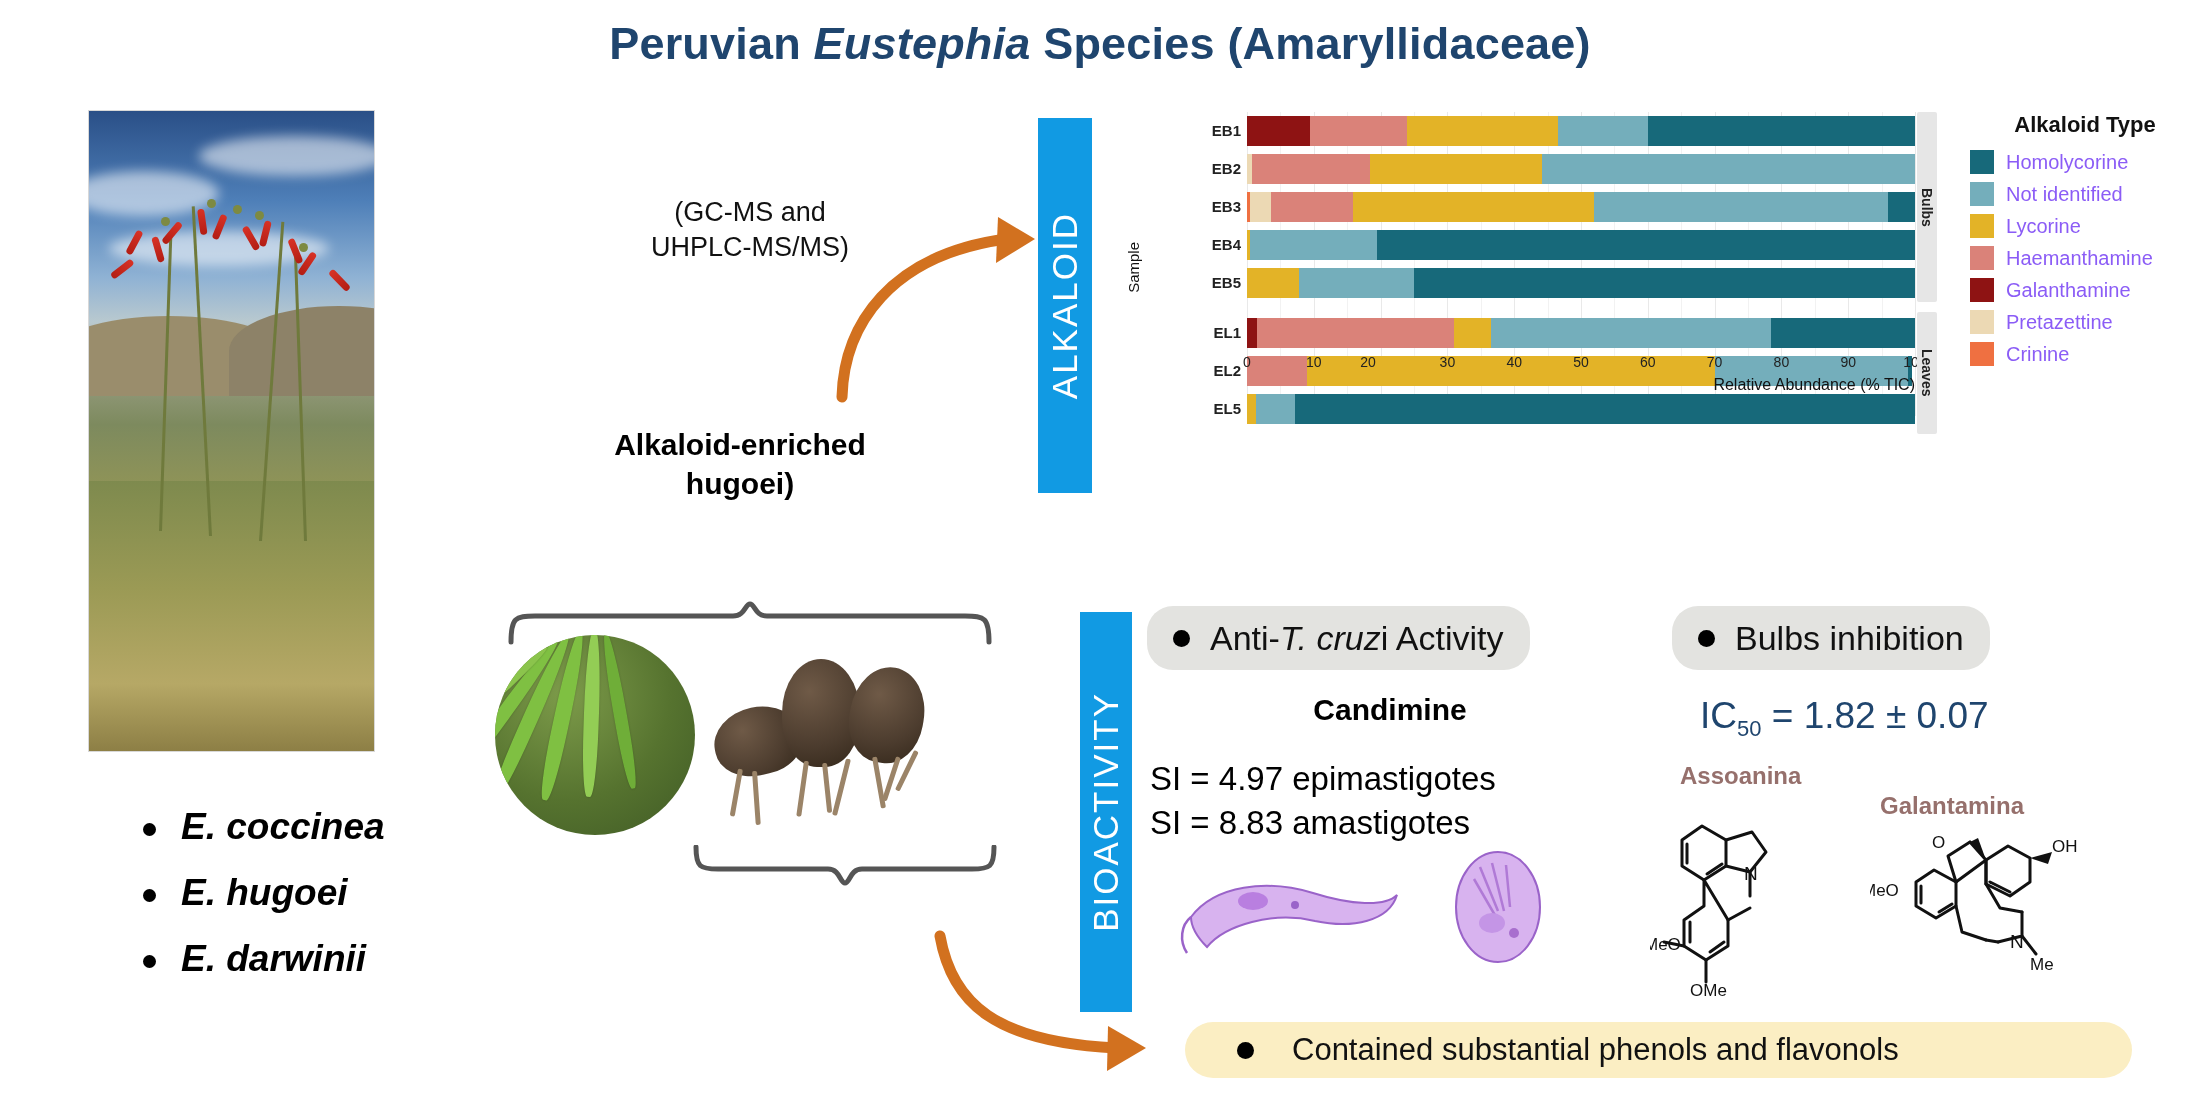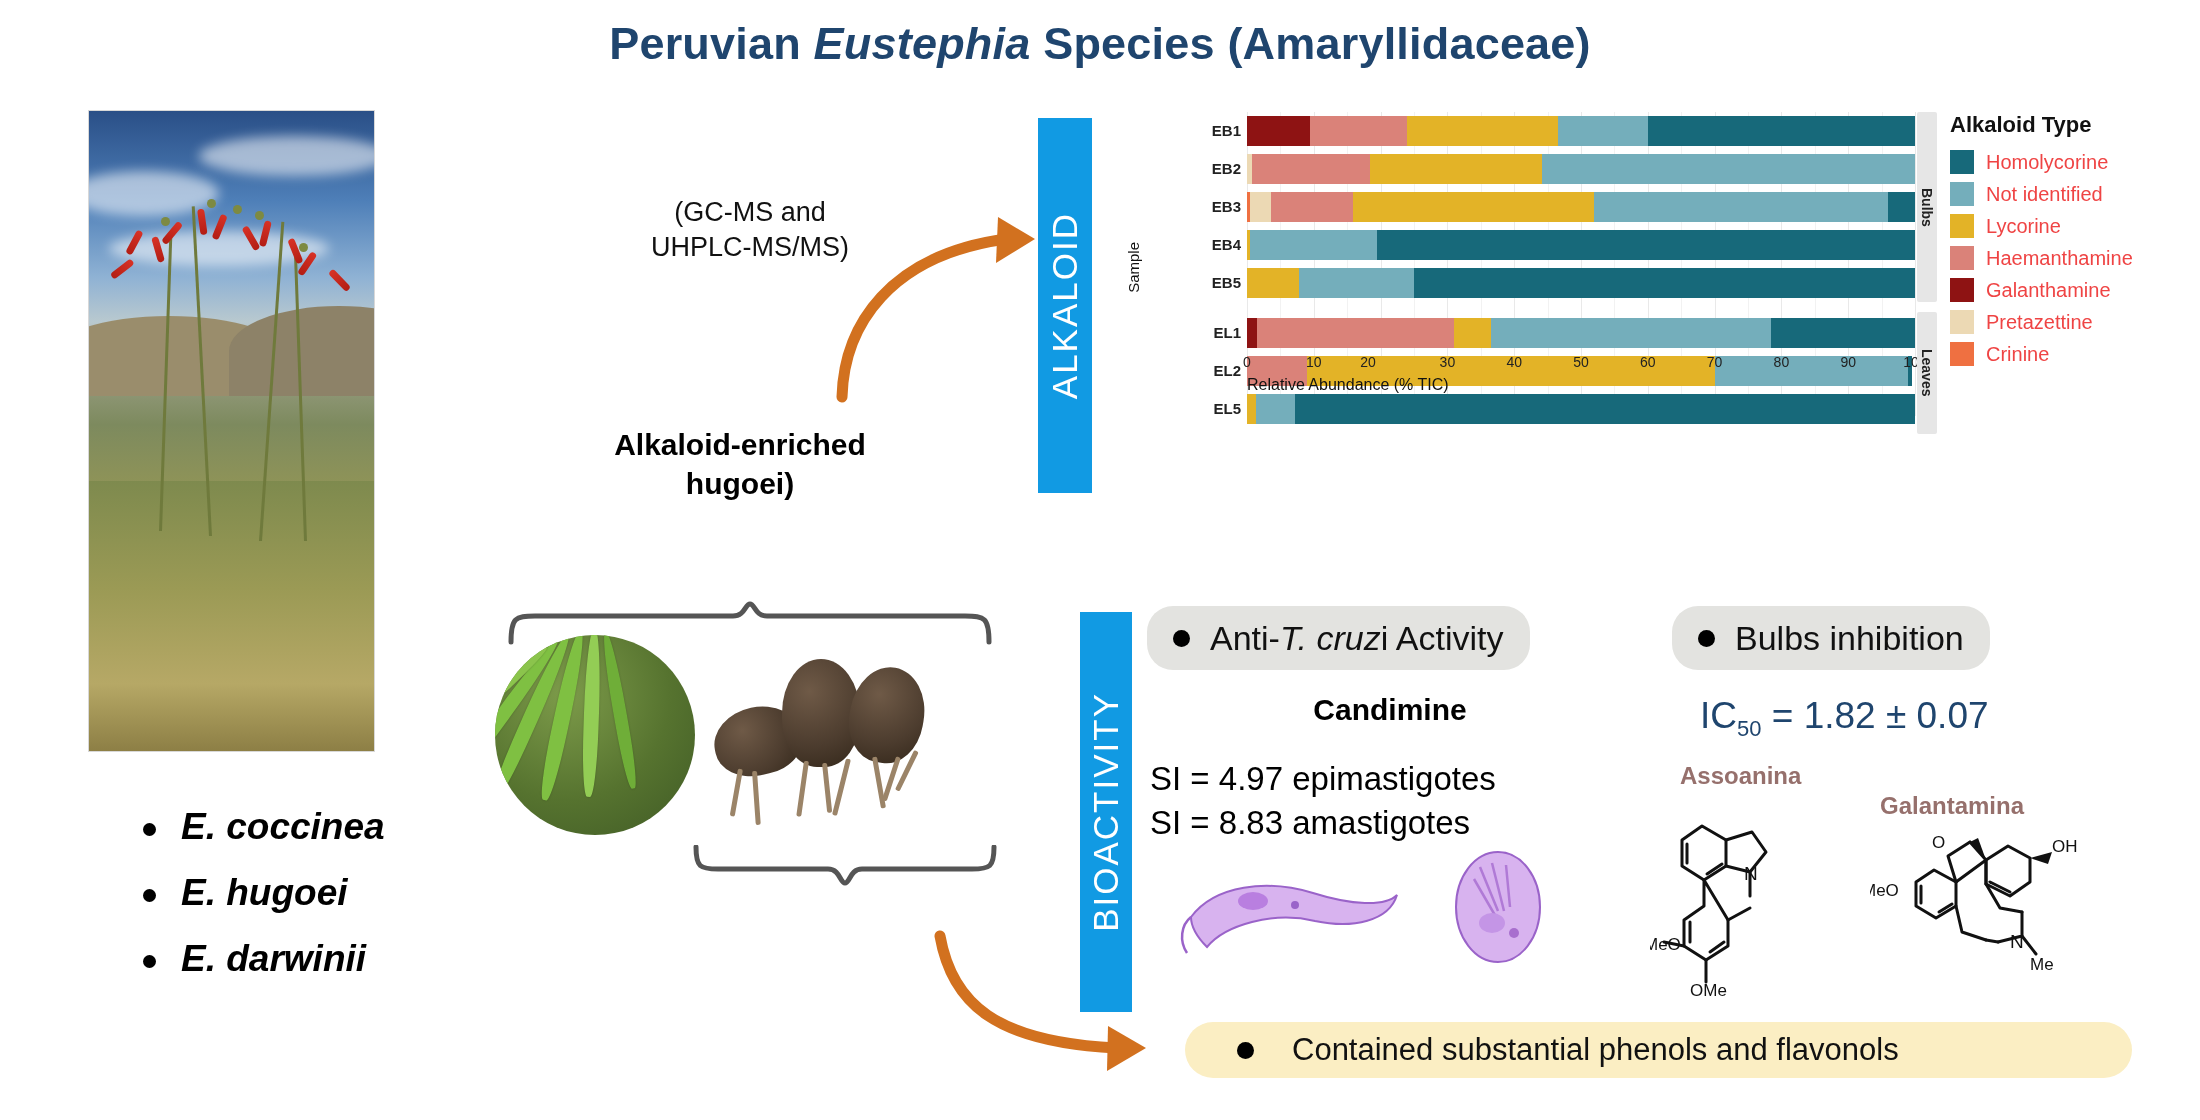--- a/index.html
+++ b/index.html
@@ -100,37 +100,37 @@
   .bar-row{position:absolute;left:112px;height:30px;width:668px;}
   .row-label{
     position:absolute;left:-62px;top:6px;width:56px;text-align:right;
     font-size:15px;font-weight:bold;color:#222;
   }
   .seg{position:absolute;top:0;height:30px;}
   .gridline{position:absolute;top:0;bottom:36px;width:1px;background:#e9e9e9;}
   .gridline.minor{background:#f2f2f2;}
   .tick-label{position:absolute;font-size:14px;color:#222;text-align:center;width:40px;}
   #xaxis-title{
-    position:absolute;left:112px;top:264px;width:668px;text-align:left;
+    position:absolute;left:112px;top:264px;width:668px;text-align:right;
     font-size:16px;color:#111;
   }
   .facet-strip{
     position:absolute;right:-1px;background:#e6e6e6;display:flex;
     align-items:center;justify-content:center;border-radius:2px;
   }
   .facet-strip span{
     writing-mode:vertical-rl;font-size:14px;font-weight:bold;color:#222;
   }
 
   
-  #legend{position:absolute;left:850px;top:0px;width:230px;}
+  #legend{position:absolute;left:870px;top:0px;width:230px;text-align:center;}
   #legend-title{font-size:22px;font-weight:bold;color:#111;margin-bottom:12px;}
   .legend-item{display:flex;align-items:center;margin-bottom:8px;}
   .legend-swatch{width:24px;height:24px;margin-right:12px;flex:0 0 24px;}
-  .legend-label{font-size:20px;color:#ef4444;white-space:nowrap;}
+  .legend-label{font-size:20px;color:#8b5cf6;white-space:nowrap;}
 
   
   .pill{
     position:absolute;background:#e3e3e0;border-radius:26px;
     display:flex;align-items:center;padding:0 26px;
     font-size:34px;color:#111;
   }
   .pill .dot{width:17px;height:17px;border-radius:50%;background:#000;margin-right:20px;flex:0 0 17px;}
   #pill-cruzi{left:1147px;top:606px;height:64px;}
   #pill-ache{left:1672px;top:606px;height:64px;}

